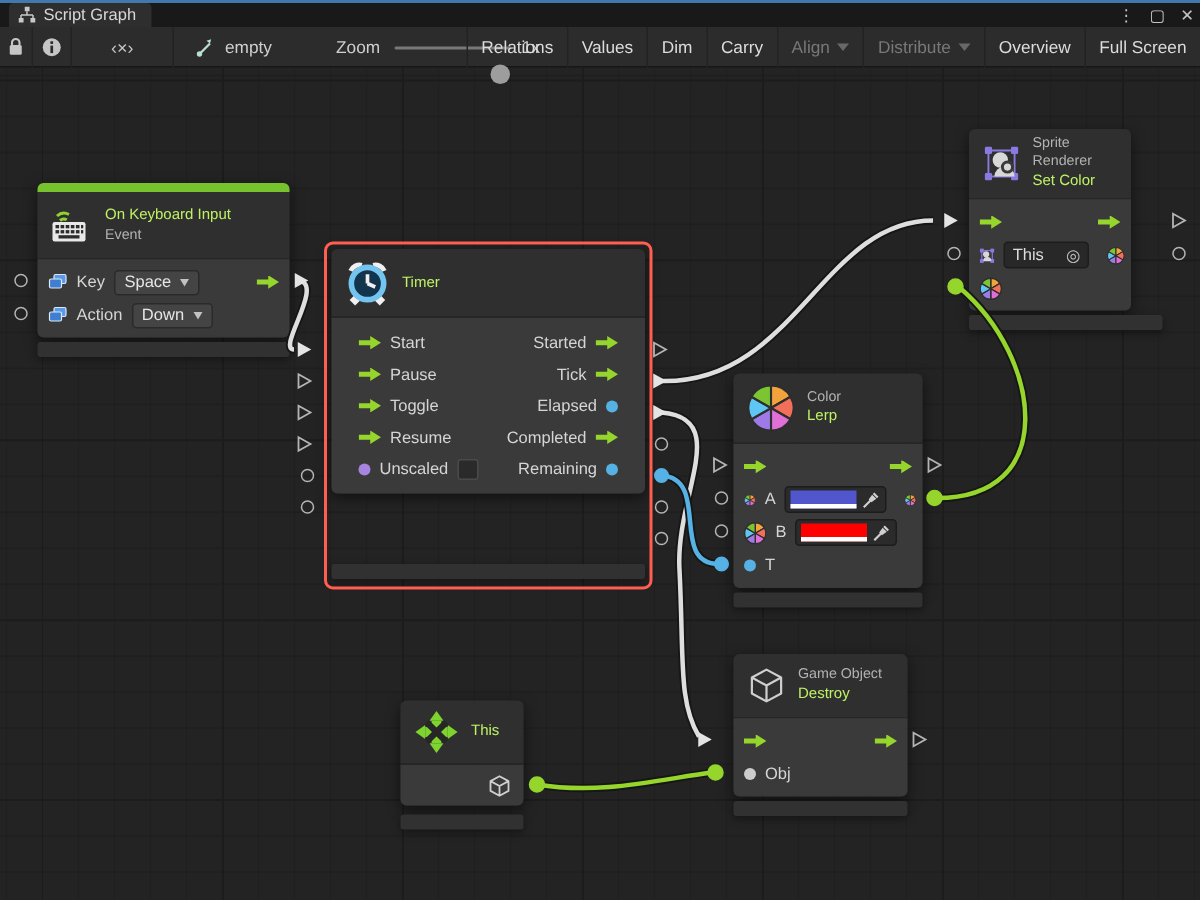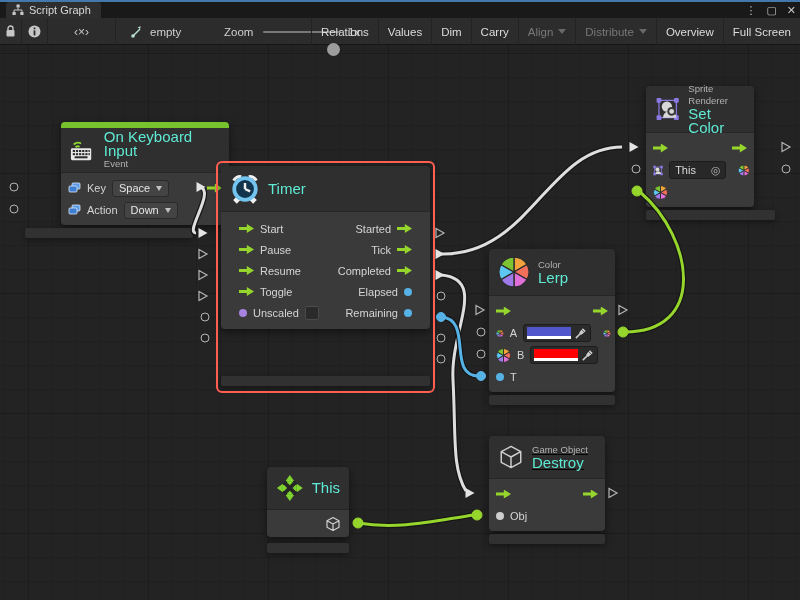--- a/index.html
+++ b/index.html
@@ -47,21 +47,21 @@
       repeating-linear-gradient(to right,rgba(0,0,0,.10) 0 1px,transparent 1px 24px),
       repeating-linear-gradient(to bottom,rgba(0,0,0,.10) 0 1px,transparent 1px 24px);
     background-position:28px 8px,28px 8px,4px 8px,4px 8px;z-index:1;}
 
   #wires{left:0;top:0;width:800px;height:600px;z-index:3;pointer-events:none;}
 
   
   .node{position:absolute;z-index:2;border-radius:4px;box-shadow:0 3px 9px rgba(0,0,0,.5);cursor:default;}
   .nhead{background:#2f2f2f;border-radius:4px 4px 0 0;display:flex;align-items:center;padding:0 9px;gap:8px;}
   .nbody{background:#3a3a3a;border-top:1px solid #262626;border-radius:0 0 4px 4px;padding:4px 0;}
-  .ntitle{color:#5eead4;font-size:15px;line-height:14px;}
+  .ntitle{color:#bef264;font-size:10px;line-height:14px;}
   .nsub{color:#b2b2b2;font-size:9.5px;line-height:12px;}
   .nfoot{position:absolute;height:10px;background:#313131;border-radius:2px;box-shadow:0 2px 6px rgba(0,0,0,.4);z-index:2;}
   .row{height:22px;display:flex;align-items:center;padding:0 7px;gap:6px;color:#d5d5d5;font-size:11px;}
   .row .spacer{flex:1;}
   .ga{width:15px;height:9px;background:var(--accent-green);flex:none;
     clip-path:polygon(0 32%,52% 32%,52% 0,100% 50%,52% 100%,52% 68%,0 68%);}
   .dot{width:8px;height:8px;border-radius:50%;flex:none;}
   .d-blue{background:var(--port-blue);} .d-purple{background:var(--port-purple);} .d-gray{background:#cdcdcd;}
   .dropdown{height:17px;background:#444;border:1px solid #2a2a2a;border-radius:3px;display:inline-flex;
     align-items:center;gap:6px;padding:0 6px;color:#e6e6e6;cursor:pointer;font-size:11px;}
@@ -192,21 +192,21 @@
   <g>
     <path d="M622,332 C708,334 694,238 640,192" fill="none" stroke="#161616" stroke-width="5.5"></path>
     <path d="M622,332 C708,334 694,238 640,192" fill="none" stroke="var(--accent-green)" stroke-width="3"></path>
   </g>
   <g>
     <path d="M358,523 C400,530 438,520 474,515" fill="none" stroke="#161616" stroke-width="5.5"></path>
     <path d="M358,523 C400,530 438,520 474,515" fill="none" stroke="var(--accent-green)" stroke-width="3"></path>
   </g>
 </svg>
 
-<div class="node" style="left:25px;top:122px;width:168px;margin-left:36px;">
+<div class="node" style="left:25px;top:122px;width:168px;">
   <div style="height:6px;background:var(--event-green);border-radius:4px 4px 0 0;"></div>
   <div class="nhead" style="height:44px;border-radius:0;">
     <svg width="28" height="24" viewBox="0 0 28 24">
       <path d="M4 6 a7 7 0 0 1 8 -1" fill="none" stroke="#8ed431" stroke-width="2"></path>
       <path d="M6 9 a4 4 0 0 1 4.5 -0.5" fill="none" stroke="#8ed431" stroke-width="2"></path>
       <rect x="1" y="10" width="22" height="13" rx="1.5" fill="#e8e8e8"></rect>
       <g fill="#2c2c2c">
         <rect x="3" y="12" width="2.4" height="2.2"></rect>
           <rect x="6.4" y="12" width="2.4" height="2.2"></rect>
           <rect x="9.8" y="12" width="2.4" height="2.2"></rect>
@@ -286,35 +286,35 @@
           <span>Pause</span>
         </span>
       <span class="rr">
           <span>Tick</span>
           <span class="ga"></span>
         </span>
     </div>
     <div class="trow">
       <span class="rl">
           <span class="ga"></span>
-          <span>Resume</span>
-        </span>
-      <span class="rr">
-          <span>Completed</span>
-          <span class="ga"></span>
-        </span>
-    </div>
-    <div class="trow">
-      <span class="rl">
-          <span class="ga"></span>
           <span>Toggle</span>
         </span>
       <span class="rr">
           <span>Elapsed</span>
           <span class="dot d-blue"></span>
+        </span>
+    </div>
+    <div class="trow">
+      <span class="rl">
+          <span class="ga"></span>
+          <span>Resume</span>
+        </span>
+      <span class="rr">
+          <span>Completed</span>
+          <span class="ga"></span>
         </span>
     </div>
     <div class="trow">
       <span class="rl">
           <span class="dot d-purple"></span>
           <span>Unscaled</span>
           <span class="checkbox"></span>
         </span>
       <span class="rr">
           <span>Remaining</span>
@@ -471,21 +471,21 @@
             <path d="M16,16 L3,23.5 A15,15 0 0 1 3,8.5 Z" fill="#5ec6f2"></path>
             <path d="M16,16 L3,8.5 A15,15 0 0 1 16,1 Z" fill="#7cc431"></path>
           </g>
       </svg>
     </div>
   </div>
 </div>
 <div class="nfoot" style="left:646px;top:210px;width:129px;"></div>
 
 <div class="node" style="left:489px;top:436px;width:116px;">
-  <div class="nhead" style="height:42px;text-decoration:underline;">
+  <div class="nhead" style="height:42px;">
     <svg width="26" height="26" viewBox="0 0 32 32">
       <path d="M16 3 L28 9.5 V22.5 L16 29 L4 22.5 V9.5 Z M4 9.5 L16 16 L28 9.5 M16 16 V29" fill="none" stroke="#cfcfcf" stroke-width="1.8" stroke-linejoin="round"></path>
     </svg>
     <div>
       <div class="nsub">Game Object</div>
       <div class="ntitle">Destroy</div>
     </div>
   </div>
   <div class="nbody">
     <div class="row">

